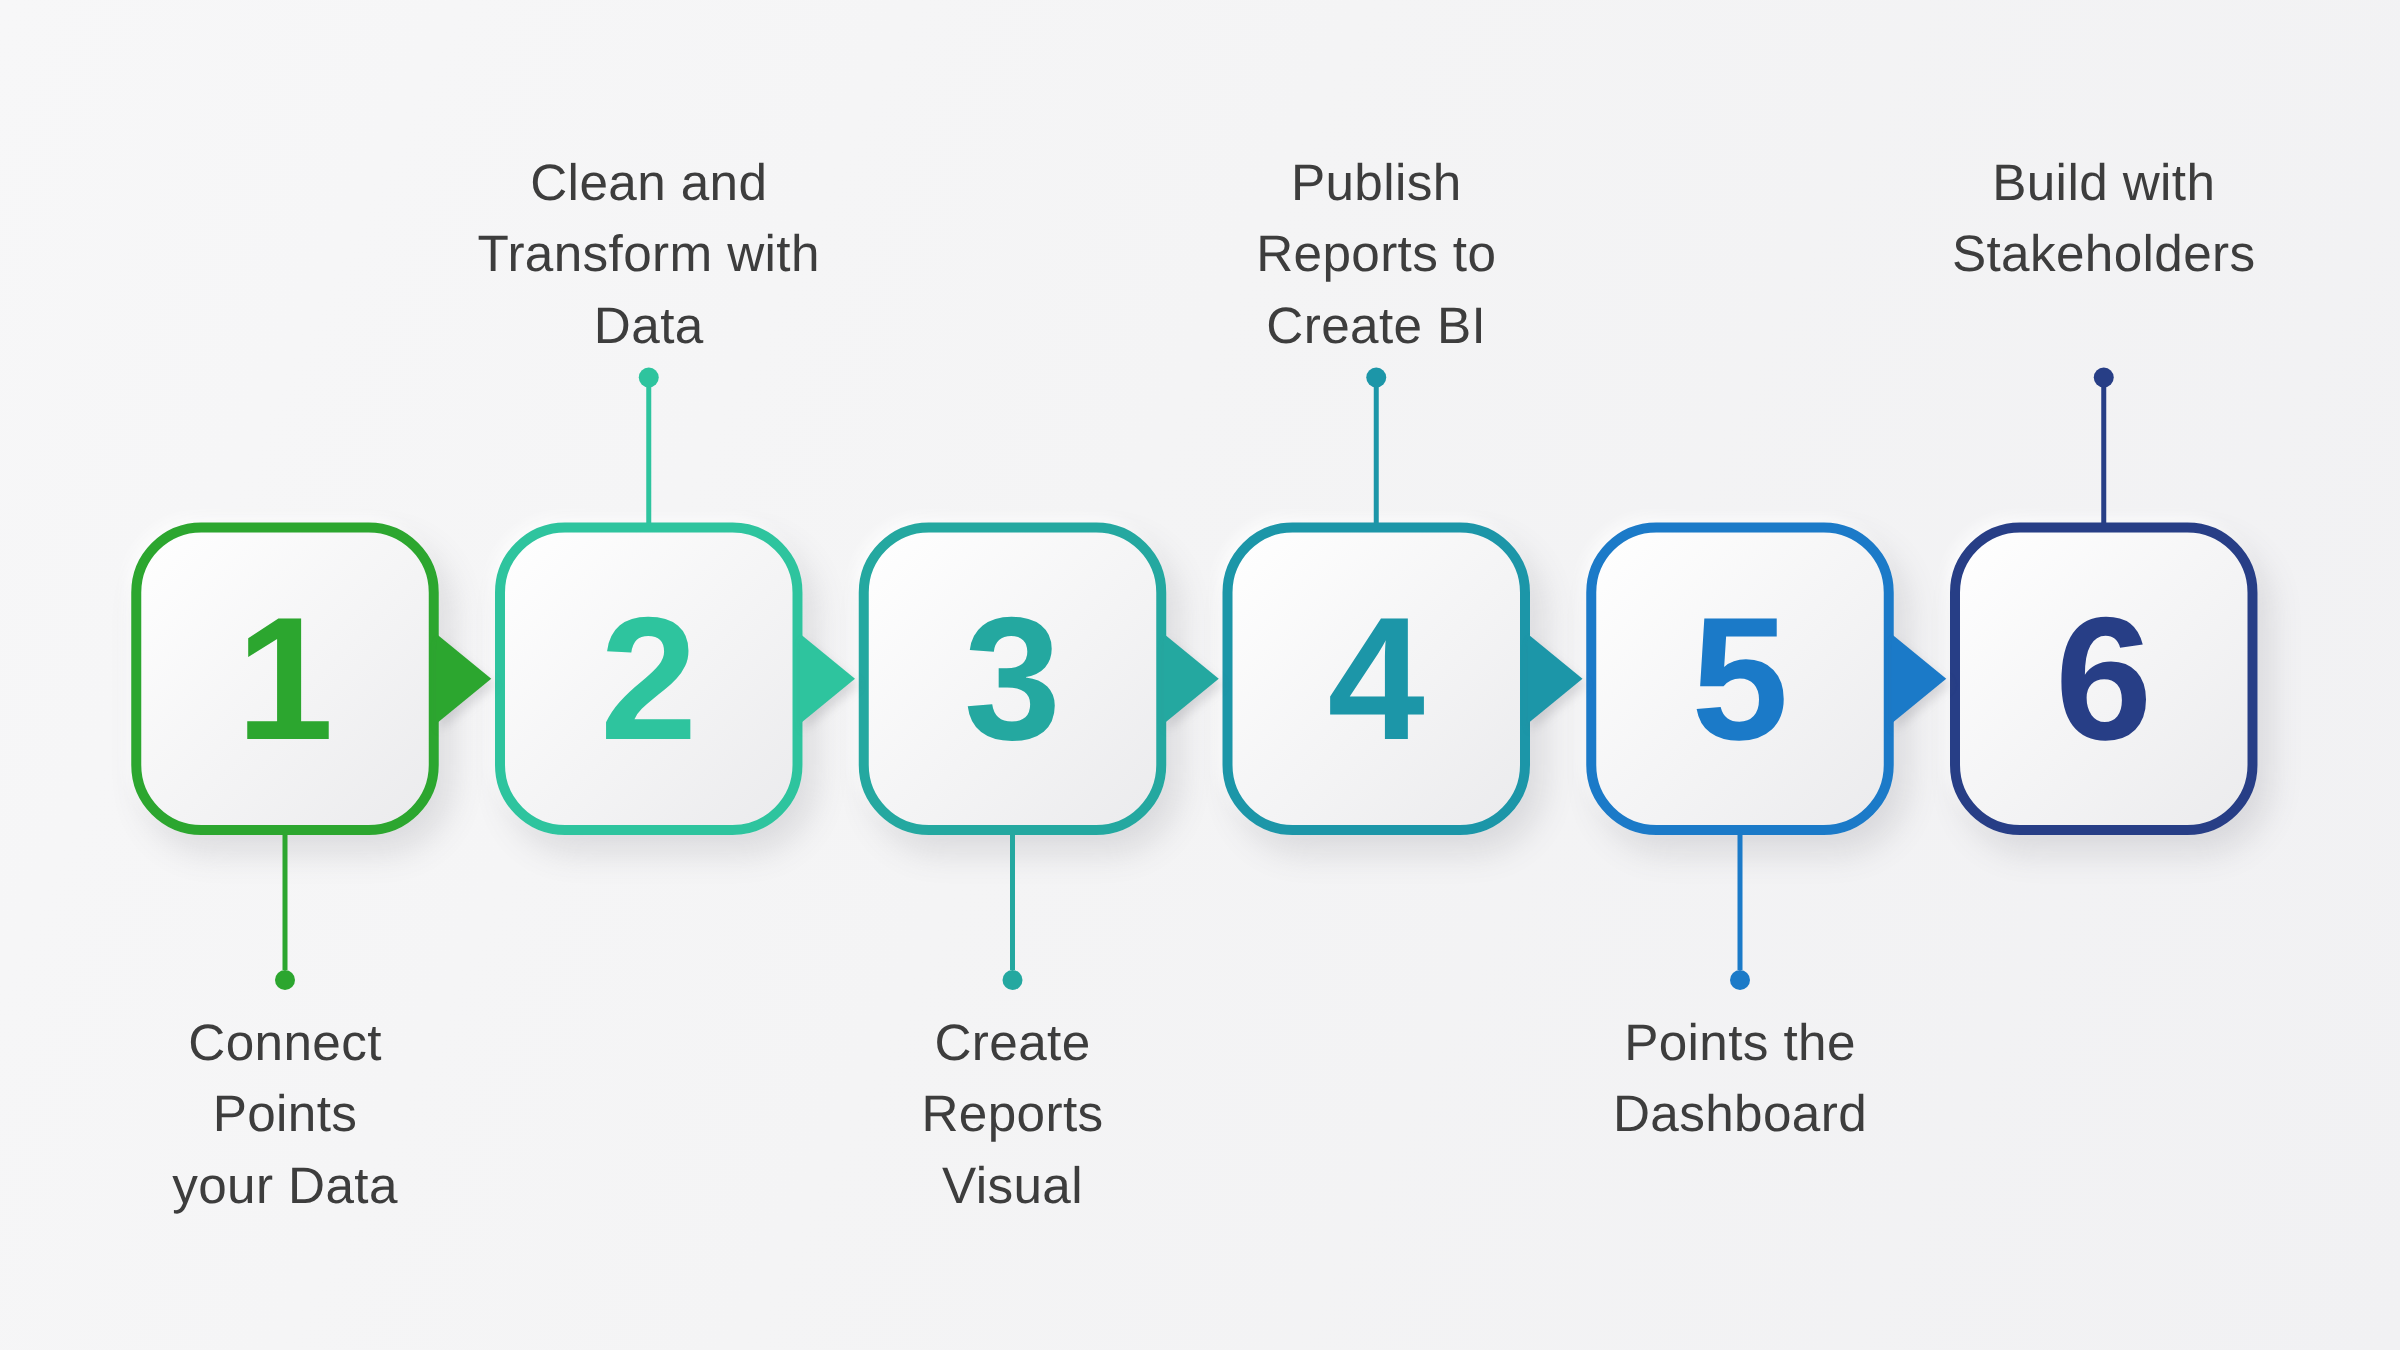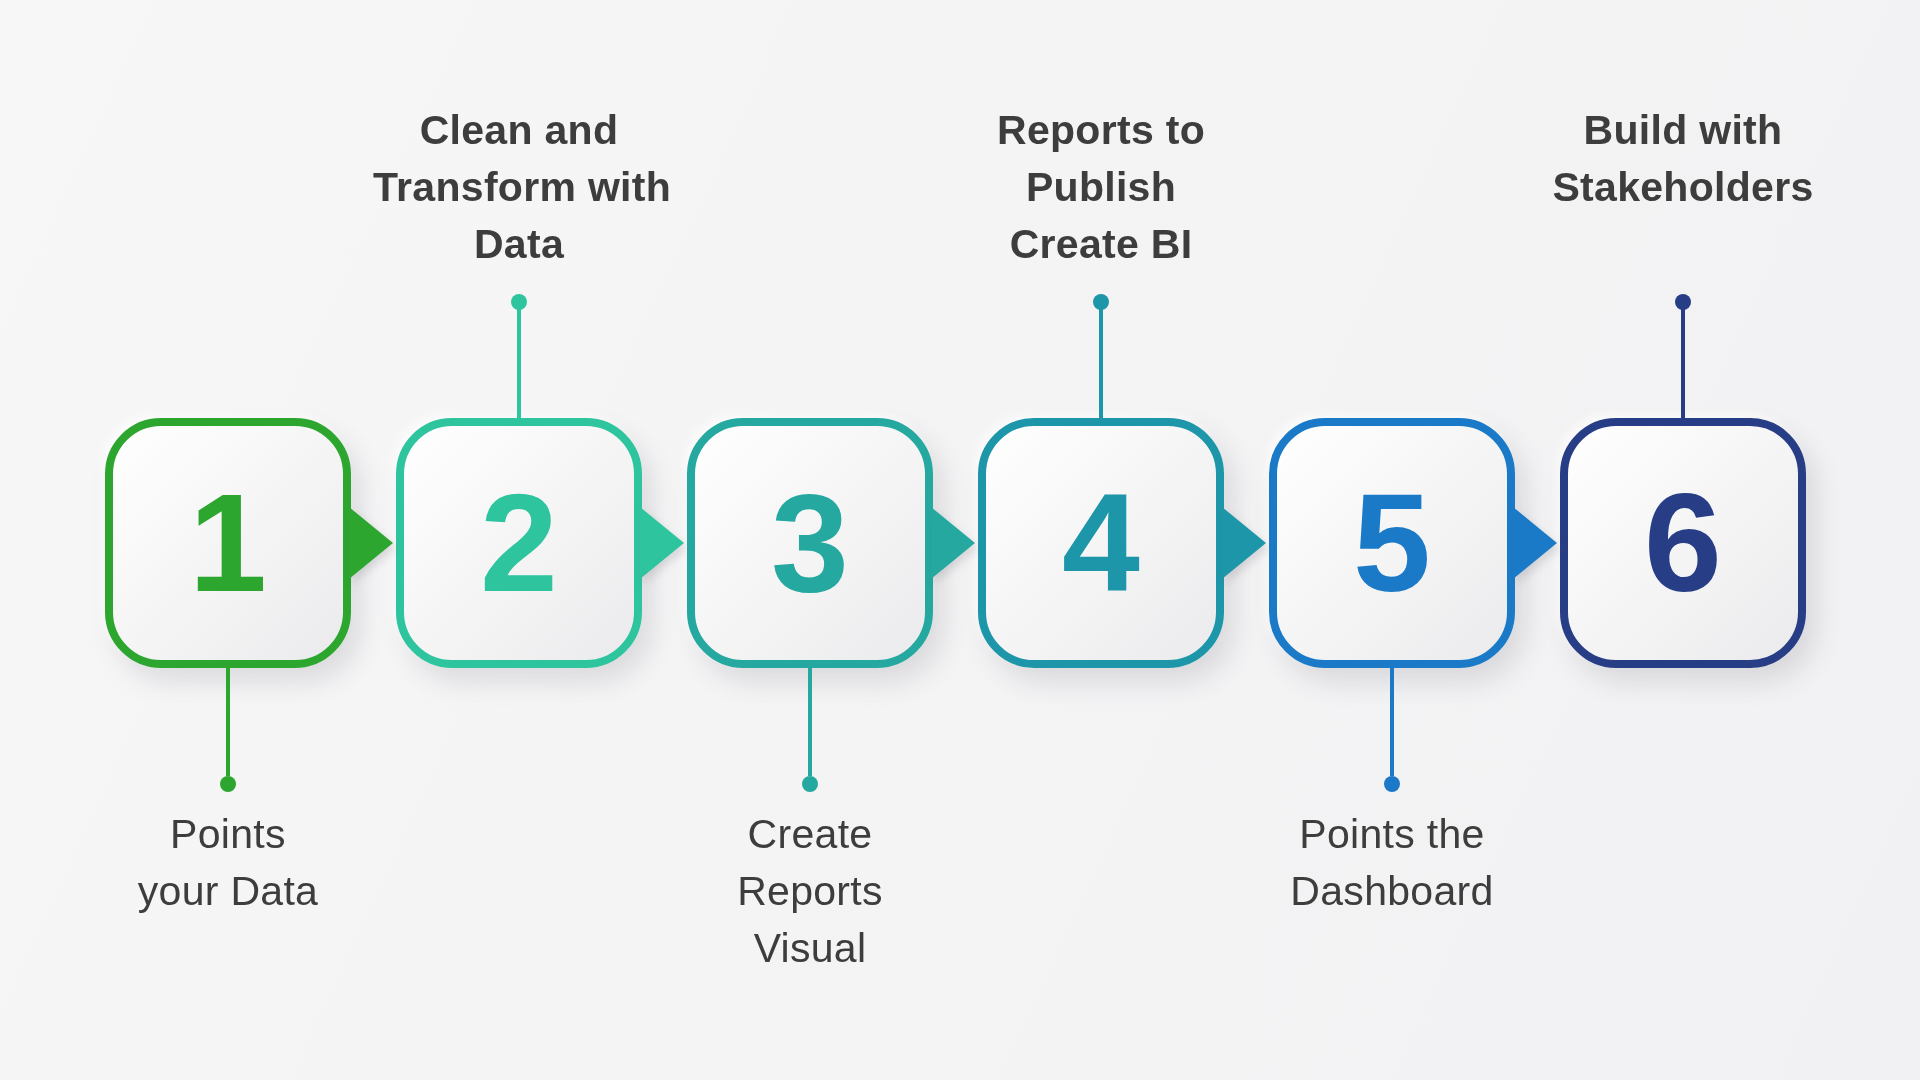--- a/index.html
+++ b/index.html
@@ -75,21 +75,21 @@
     position: absolute;
     left: 0;
     width: 100%;
     text-align: center;
     color: var(--txt, #3d3d3d);
     font-size: 41px;
     line-height: 57px;
     letter-spacing: 0.3px;
   }
   .step.below .label { top: 806px; }
-  .step.above .label { top: 102px; font-weight: bold; }
+  .step.above .label { top: 118px; }
   .label .line { white-space: nowrap; }
 
   .arrow {
     position: absolute;
     top: 507px;
     width: 0;
     height: 0;
     border-top: 36px solid transparent;
     border-bottom: 36px solid transparent;
     border-left: 44px solid var(--c);
@@ -106,20 +106,21 @@
 
 <div class="canvas">
 
   <div class="step s0 below" style="--c: #2ca62f;">
     <div class="box">
       <div class="num">1</div>
     </div>
     <div class="vline"></div>
     <div class="dot"></div>
     <div class="label">
+      <div class="line">Connect</div>
       <div class="line">Points</div>
       <div class="line">your Data</div>
     </div>
   </div>
 
   <div class="step s1 above" style="--c: #2ec49e;">
     <div class="box">
       <div class="num">2</div>
     </div>
     <div class="vline"></div>
@@ -144,22 +145,22 @@
     </div>
   </div>
 
   <div class="step s3 above" style="--c: #1c96a8;">
     <div class="box">
       <div class="num">4</div>
     </div>
     <div class="vline"></div>
     <div class="dot"></div>
     <div class="label">
+      <div class="line">Publish</div>
       <div class="line">Reports to</div>
-      <div class="line">Publish</div>
       <div class="line">Create BI</div>
     </div>
   </div>
 
   <div class="step s4 below" style="--c: #1b7ac8;">
     <div class="box">
       <div class="num">5</div>
     </div>
     <div class="vline"></div>
     <div class="dot"></div>

